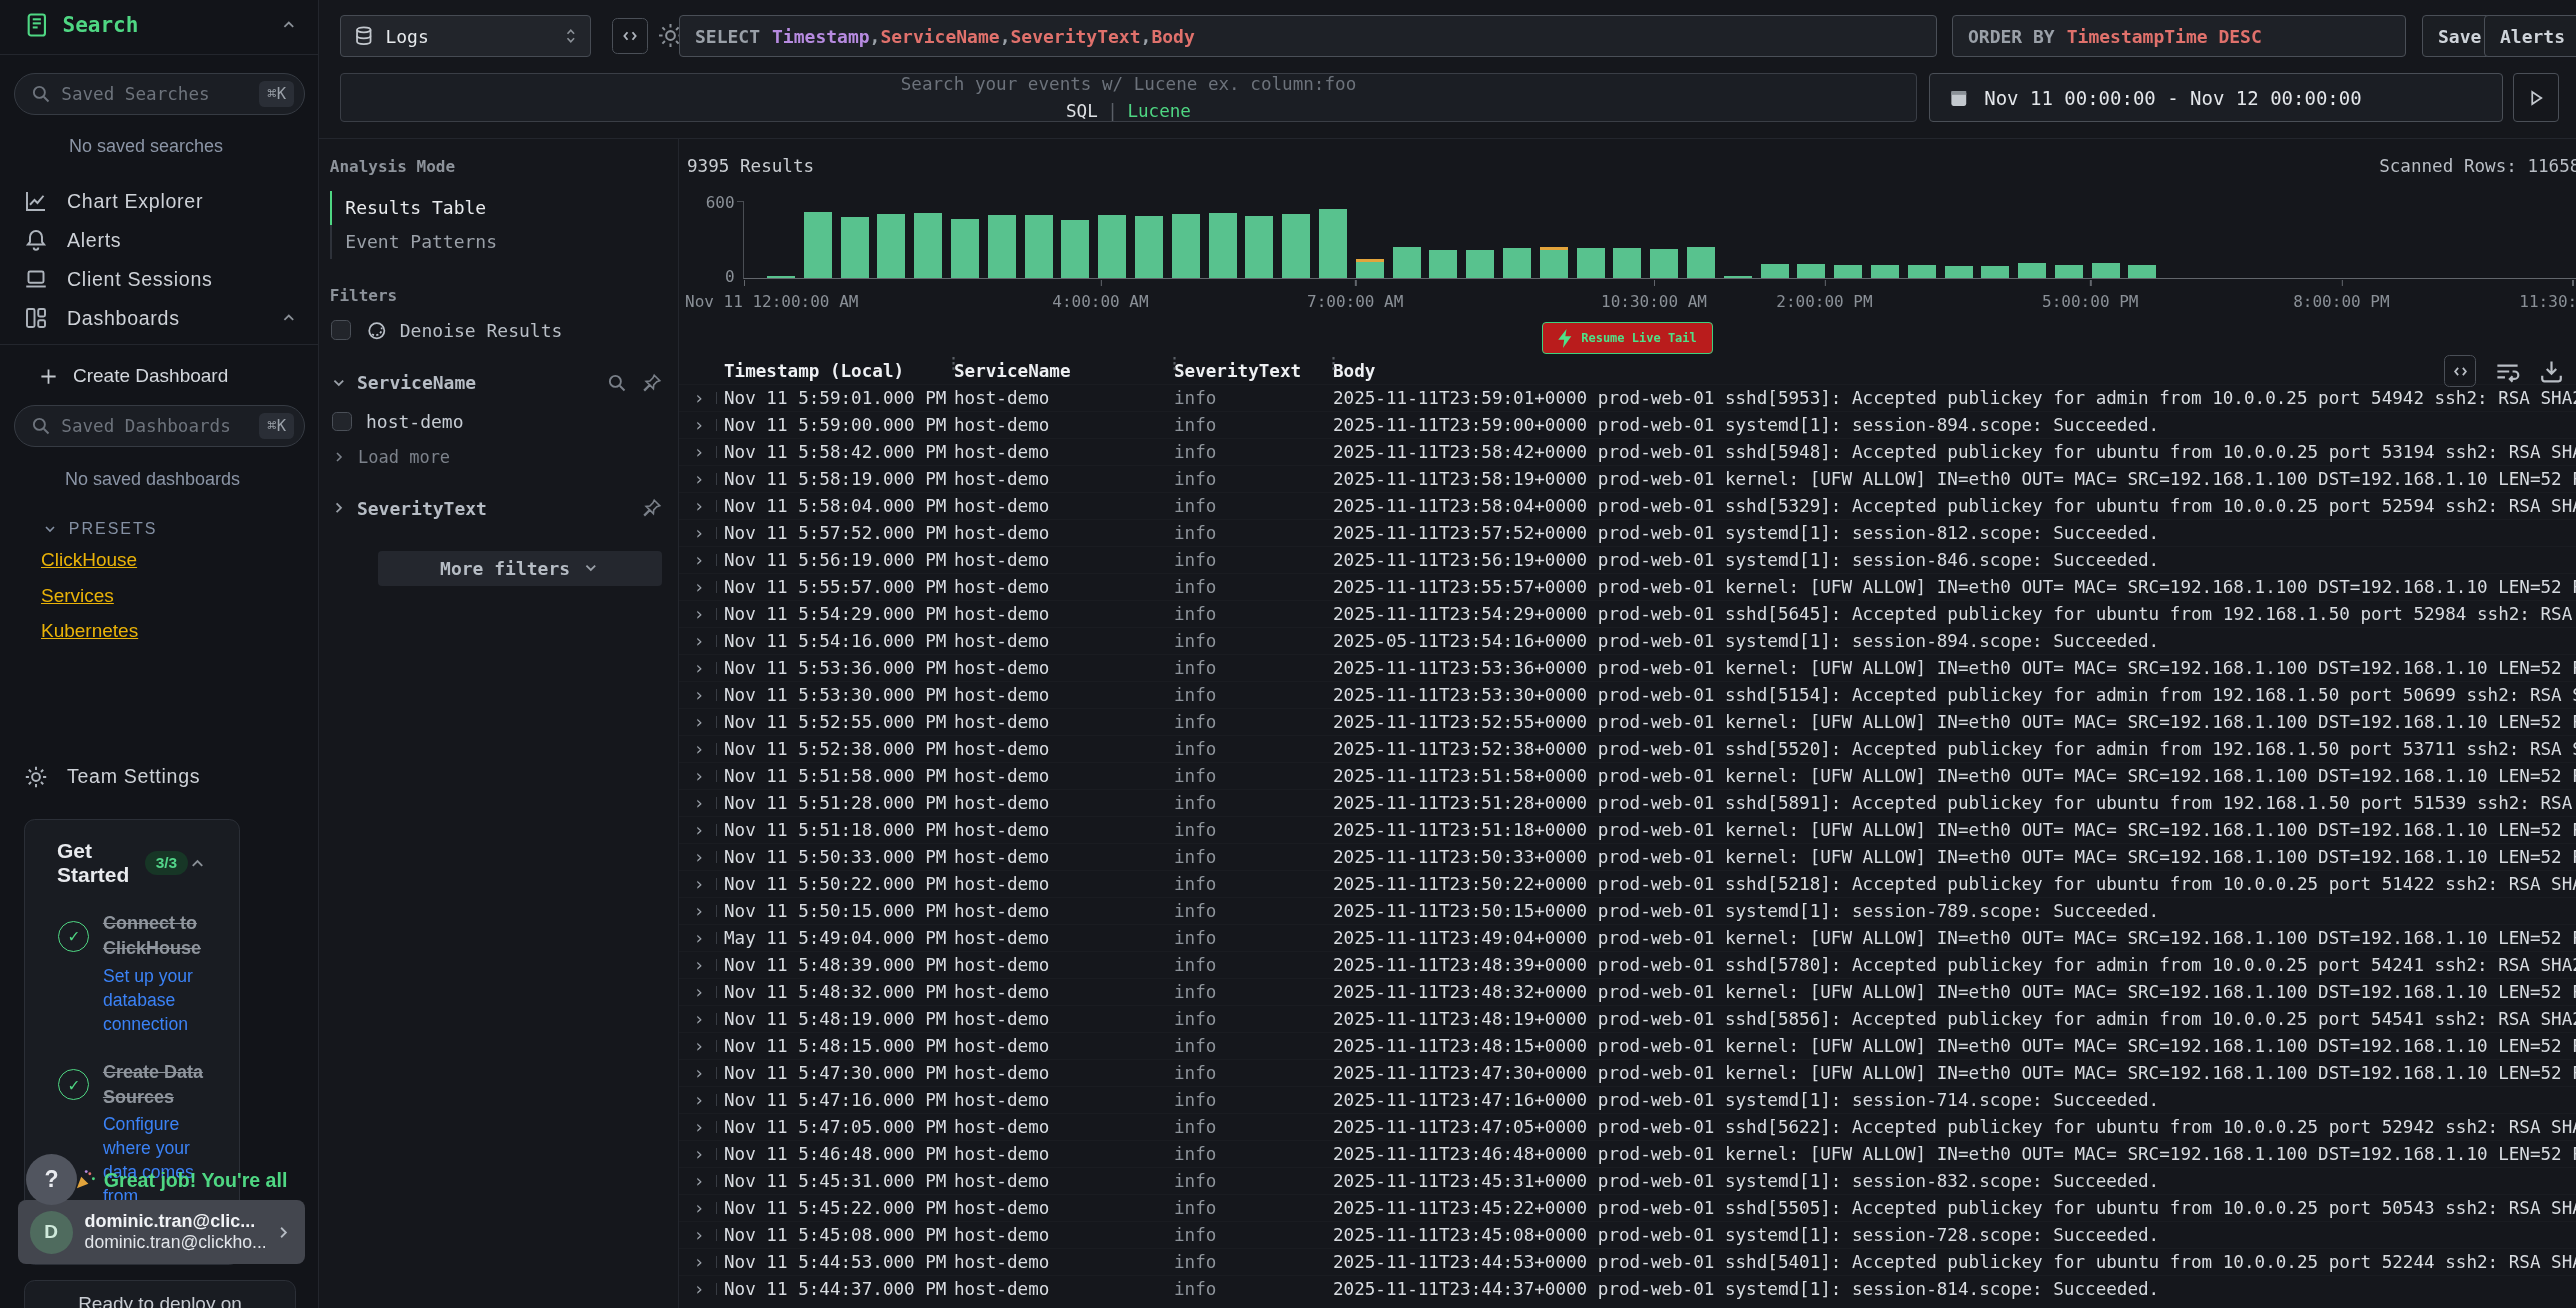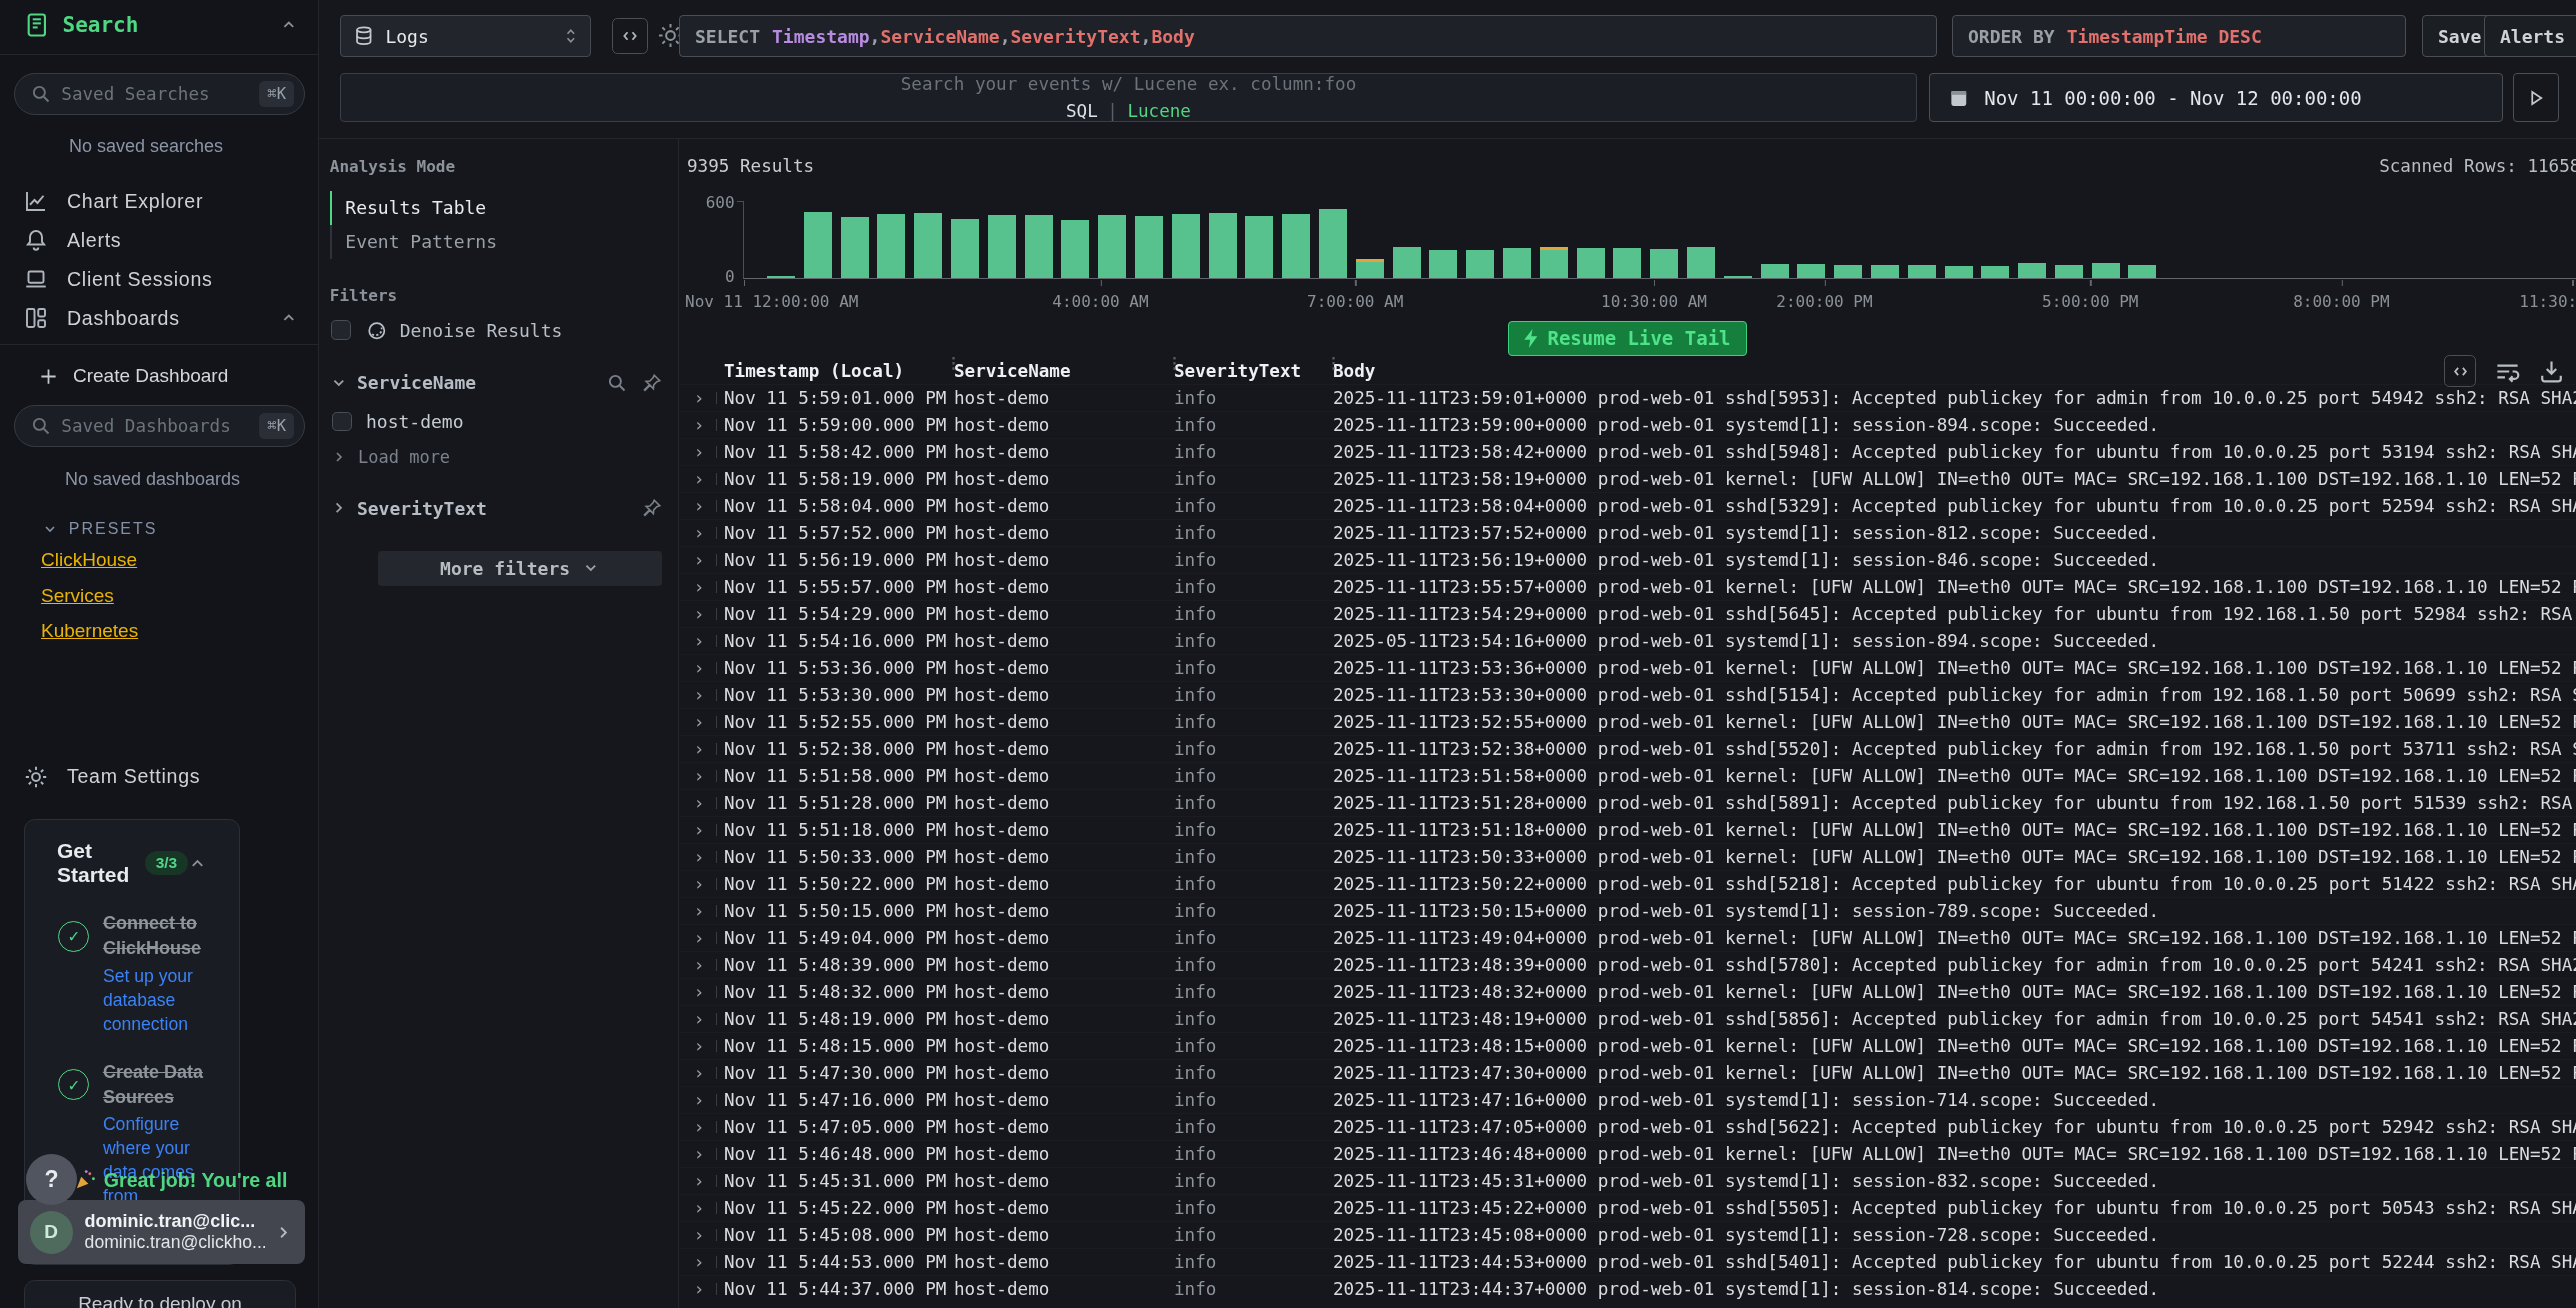--- a/index.html
+++ b/index.html
@@ -144,21 +144,21 @@
   .ylab.zero { left:17.6px; bottom:30px; }
   .xaxis { position:absolute; left:64px; right:0; bottom:0; height:36px; }
   .xtick { position:absolute; top:8px; font-size:16px; color:#8a9097; white-space:nowrap; transform:translateX(-50%); }
   .xtick.first { transform:none; }
   .xtick .tl { position:absolute; left:50%; top:-8px; width:1.4px; height:6px; background:#62666c; }
   .xtick.first .tl { left:59px; }
   .xtick .lbl { position:relative; top:4px; }
 
   .livetail-row { height:39px; margin-top:2.7px; display:flex; align-items:center; justify-content:center; }
   .livetail-btn { display:flex; align-items:center; border:1.4px solid #3fd07f; border-radius:4px;
-    background:#15803d; color:#4ee289; font-size:19px; font-weight:bold; padding:5.4px 15px; }
+    background:#b91c1c; color:#4ee289; font-size:12px; font-weight:bold; padding:5.4px 15px; }
   .livetail-btn .bolt { display:flex; margin-right:9.5px; }
 
   .thead { height:26px; display:flex; align-items:center; position:relative; padding-left:8px;
     font-size:17.6px; font-weight:bold; color:#eef0f3; }
   .c-exp { width:37px; min-width:37px; position:relative; color:#9aa0a8; font-weight:normal; padding-left:6.8px; }
   .c-ts { width:230px; min-width:230px; }
   .c-svc { width:220px; min-width:220px; }
   .c-sev { width:159px; min-width:159px; }
   .c-body { flex:1; min-width:0; white-space:nowrap; overflow:hidden; }
   .handle { position:absolute; top:2.7px; width:4px; height:19px; color:#5a5f66; font-size:15px;
@@ -778,21 +778,21 @@
   </div>
             <div class="trow">
     <span class="c-exp">›</span>
     <span class="c-ts">Nov 11 5:50:15.000 PM</span>
     <span class="c-svc">host-demo</span>
     <span class="c-sev sev">info</span>
     <span class="c-body">2025-11-11T23:50:15+0000 prod-web-01 systemd[1]: session-789.scope: Succeeded.</span>
   </div>
             <div class="trow">
     <span class="c-exp">›</span>
-    <span class="c-ts">Nov 11 5:49:04.000 PM</span>
+    <span class="c-ts">May 11 5:49:04.000 PM</span>
     <span class="c-svc">host-demo</span>
     <span class="c-sev sev">info</span>
     <span class="c-body">2025-11-11T23:49:04+0000 prod-web-01 kernel: [UFW ALLOW] IN=eth0 OUT= MAC= SRC=192.168.1.100 DST=192.168.1.10 LEN=52 PROTO=TCP</span>
   </div>
             <div class="trow">
     <span class="c-exp">›</span>
     <span class="c-ts">Nov 11 5:48:39.000 PM</span>
     <span class="c-svc">host-demo</span>
     <span class="c-sev sev">info</span>
     <span class="c-body">2025-11-11T23:48:39+0000 prod-web-01 sshd[5780]: Accepted publickey for admin from 10.0.0.25 port 54241 ssh2: RSA SHA256:abc123</span>

